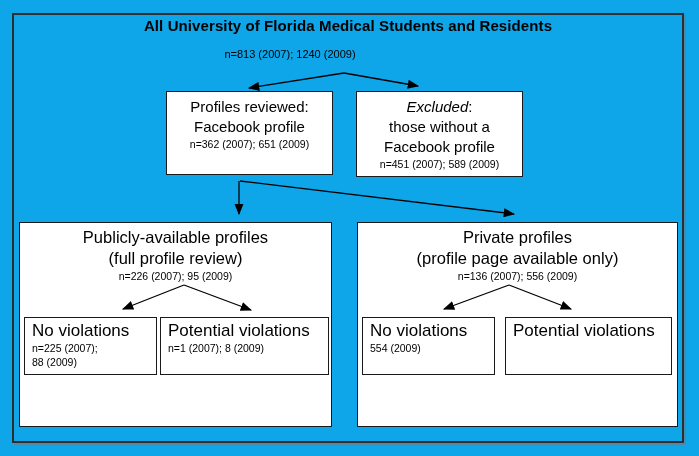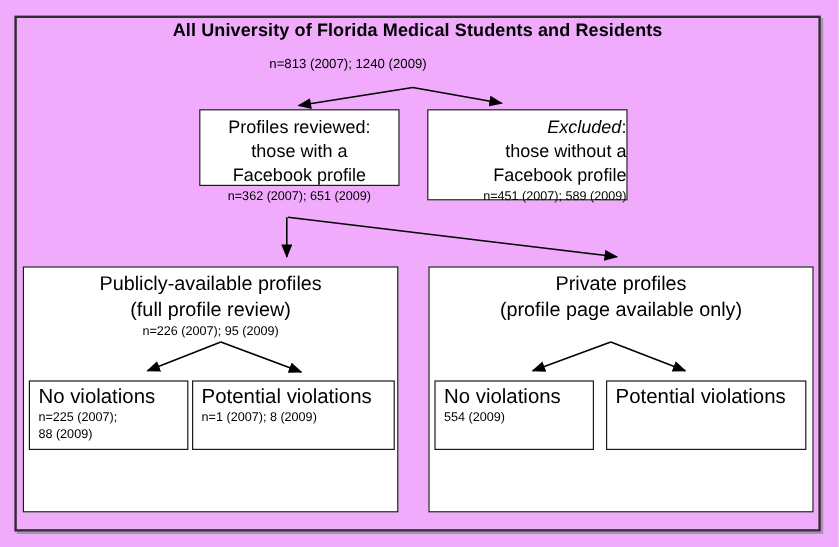--- a/index.html
+++ b/index.html
@@ -1,18 +1,18 @@
 <!DOCTYPE html>
 <html><head>
 <meta charset="utf-8">
 <style>
   html,body{margin:0;padding:0;background:#fff;}
   *{box-sizing:border-box;}
   .stage{
-    position:relative;width:699px;height:456px;background:#f0abfc;
+    position:relative;width:699px;height:456px;background:#0ea5e9;
     font-family:"Liberation Sans","DejaVu Sans",sans-serif;color:#000;overflow:hidden;
   }
   .frame{
     position:absolute;left:12px;top:13px;width:672px;height:430px;
     border:2px solid #2e2e2e;background:transparent;
     box-shadow:2px 2px 0 rgba(120,120,120,.55);
   }
   .title{
     position:absolute;left:12px;top:17px;width:672px;text-align:center;
     font-size:15px;font-weight:bold;letter-spacing:.1px;
@@ -38,43 +38,43 @@
 </head>
 <body>
 
 <div class="stage">
 
   <div class="frame"></div>
 
   <div class="title">All University of Florida Medical Students and Residents</div>
   <div class="subtitle">n=813 (2007); 1240 (2009)</div>
 
-  <div class="node center pad-mid" style="left:166px;top:91px;width:167px;height:64px;">
+  <div class="node center pad-mid" style="left:166px;top:91px;width:167px;height:84px;">
     <div class="bigline">Profiles reviewed:</div>
-    <div class="bigline">those with a</div>
     <div class="bigline">Facebook profile</div>
     <div class="countline">n=362 (2007); 651 (2009)</div>
   </div>
 
-  <div class="node center pad-mid" style="left:356px;top:91px;width:167px;height:76px;text-align:right;">
+  <div class="node center pad-mid" style="left:356px;top:91px;width:167px;height:86px;">
     <div class="bigline"><i>Excluded</i><span>:</span></div>
     <div class="bigline">those without a</div>
     <div class="bigline">Facebook profile</div>
     <div class="countline">n=451 (2007); 589 (2009)</div>
   </div>
 
   <div class="node center pad-big" style="left:19px;top:222px;width:313px;height:205px;">
     <div class="hugeline">Publicly-available profiles</div>
     <div class="hugeline">(full profile review)</div>
     <div class="countline">n=226 (2007); 95 (2009)</div>
   </div>
 
   <div class="node center pad-big" style="left:357px;top:222px;width:321px;height:205px;">
     <div class="hugeline">Private profiles</div>
     <div class="hugeline">(profile page available only)</div>
+    <div class="countline">n=136 (2007); 556 (2009)</div>
   </div>
 
   <div class="node leaf" style="left:24px;top:317px;width:133px;height:58px;">
     <div class="leafttl">No violations</div>
     <div class="leafcount">n=225 (2007);</div>
     <div class="leafcount">88 (2009)</div>
   </div>
 
   <div class="node leaf" style="left:160px;top:317px;width:169px;height:58px;">
     <div class="leafttl">Potential violations</div>

